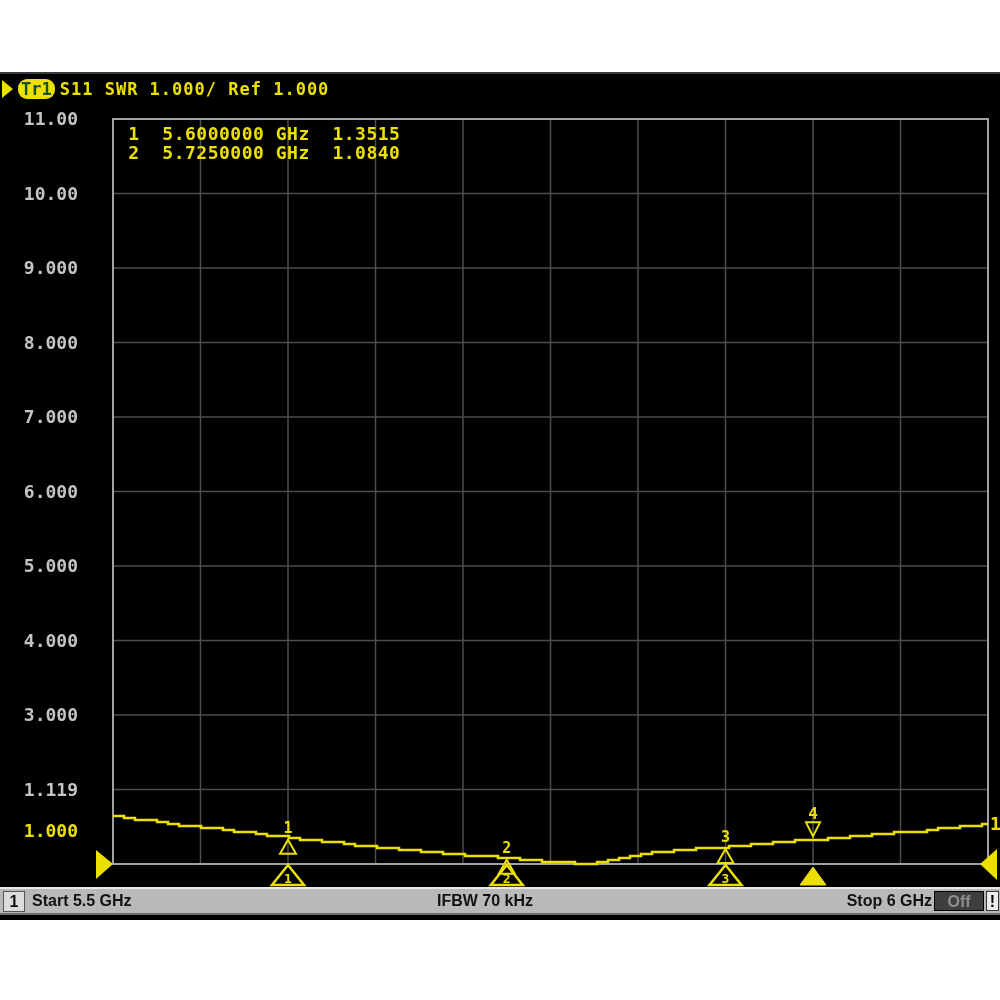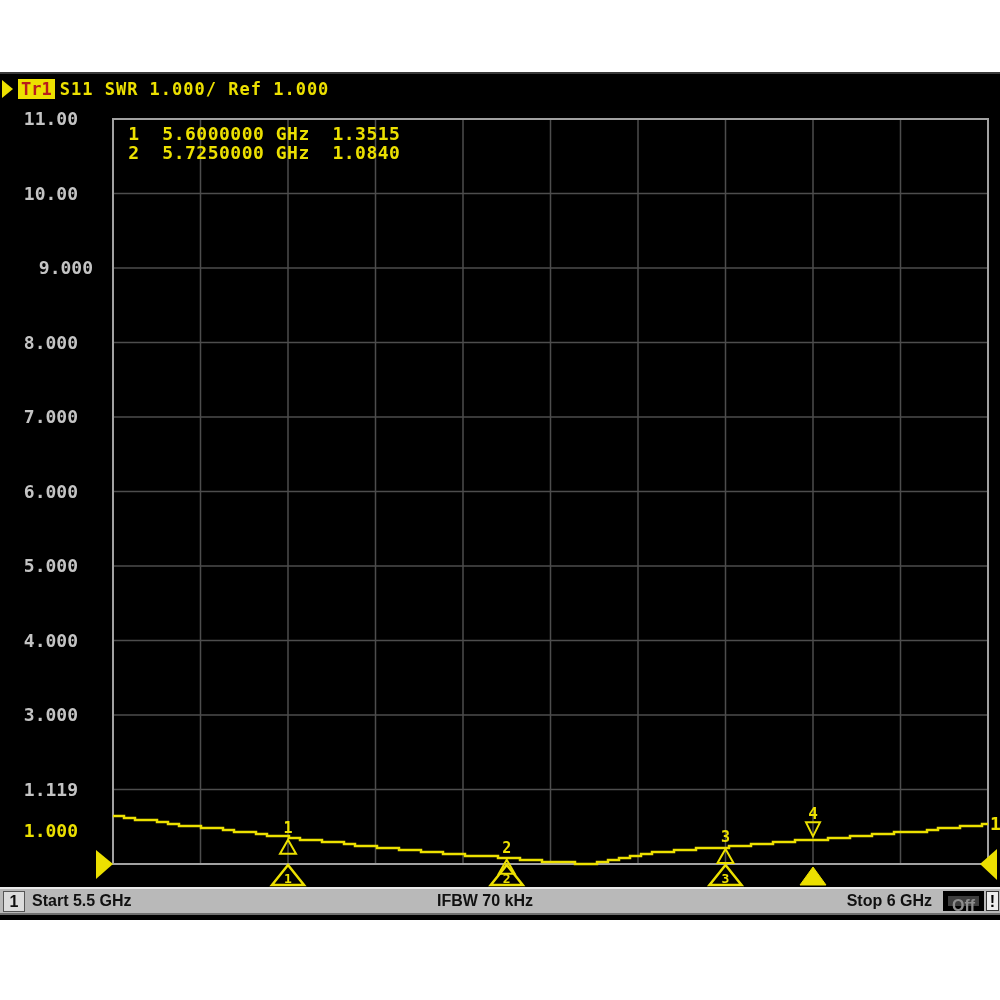--- a/index.html
+++ b/index.html
@@ -7,22 +7,22 @@
        font-family:"DejaVu Sans Mono",monospace;}
   .screen{position:absolute;left:0;top:72px;width:1000px;height:848px;
           background:#000;border-top:2px solid #3a3a3a;box-sizing:border-box;}
   #plot-svg{position:absolute;left:0;top:0;width:1000px;height:848px;}
 
   
   .hdr{position:absolute;left:2px;top:4px;height:22px;display:flex;
        align-items:center;gap:5px;}
   .tri-right{width:0;height:0;border-top:9px solid transparent;
        border-bottom:9px solid transparent;border-left:11px solid #ece000;}
-  .badge{background:#ece000;color:#b91c1c;font-weight:bold;font-size:17px;
-       padding:0 3px;line-height:20px;}
+  .badge{background:#ece000;color:#14532d;font-weight:bold;font-size:17px;
+       padding:0 3px;line-height:20px;border-radius:9px;}
   .hdr-text{color:#ece000;font-weight:bold;font-size:17px;letter-spacing:1px;
        white-space:pre;}
 
   
   .ylab{position:absolute;left:0;width:78px;height:20px;line-height:20px;
        text-align:right;font-size:18px;font-weight:bold;color:#c4c4c4;}
   .ylab.ref{color:#ece000;}
 
   
   #mtable{position:absolute;left:117px;top:50px;}
@@ -34,22 +34,22 @@
        background:#b9b9b9;border-top:2px solid #e9e9e9;
        border-bottom:2px solid #6f6f6f;box-sizing:border-box;
        font-family:"Liberation Sans",sans-serif;font-size:16px;font-weight:bold;
        color:#111;}
   .statusbar span{position:absolute;top:2px;line-height:20px;}
   .chan{left:3px;width:20px;height:19px;background:#dcdcdc;border:1px solid #555;
        text-align:center;line-height:19px !important;}
   .start{left:32px;}
   .ifbw{left:437px;}
   .stop{right:68px;}
-  .offbadge{right:16px;width:41px;height:20px;background:#3e3e3e;color:#8e8e8e;
-       text-align:center;border:5px solid #000000;box-sizing:border-box;}
+  .offbadge{right:16px;width:50px;height:20px;background:#3e3e3e;color:#8e8e8e;
+       text-align:center;border:1px solid #000000;box-sizing:border-box;}
   .alert{right:1px;width:13px;height:20px;background:#ededed;color:#000;
        border:1px solid #333;text-align:center;box-sizing:border-box;}
 </style>
 </head>
 <body>
 
 <div class="screen">
 
   <svg id="plot-svg" viewBox="0 0 1000 848" xmlns="http://www.w3.org/2000/svg">
       <line x1="200.5" y1="45" x2="200.5" y2="790" stroke="#4d4d4d" stroke-width="1.5"></line>
@@ -102,21 +102,21 @@
 
   <div class="hdr">
     <span class="tri-right"></span>
     <span class="badge">Tr1</span>
     <span class="hdr-text">S11 SWR 1.000/ Ref 1.000</span>
   </div>
 
   <div id="ylabels">
       <div class="ylab" style="top: 35px;">11.00</div>
       <div class="ylab" style="top: 109.5px;">10.00</div>
-      <div class="ylab" style="top: 184px; padding-left: 15px;">9.000</div>
+      <div class="ylab" style="top: 184px;">9.000</div>
       <div class="ylab" style="top: 258.5px;">8.000</div>
       <div class="ylab" style="top: 333px;">7.000</div>
       <div class="ylab" style="top: 407.5px;">6.000</div>
       <div class="ylab" style="top: 482px;">5.000</div>
       <div class="ylab" style="top: 556.5px;">4.000</div>
       <div class="ylab" style="top: 631px;">3.000</div>
       <div class="ylab" style="top: 705.5px;">1.119</div>
       <div class="ylab ref" style="top: 747px;">1.000</div>
     </div>
 

